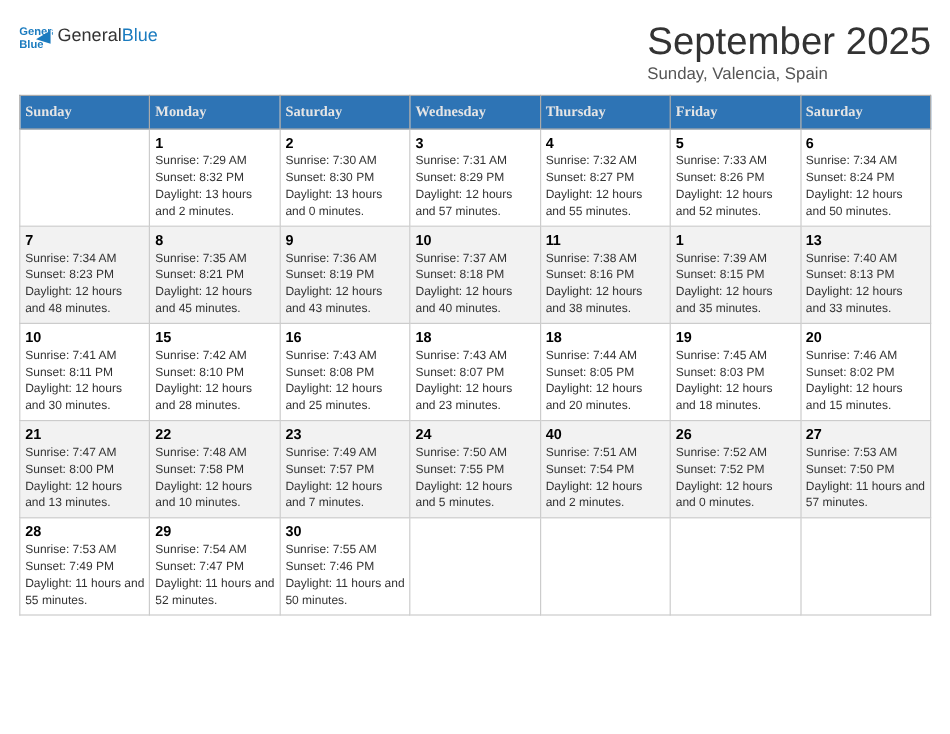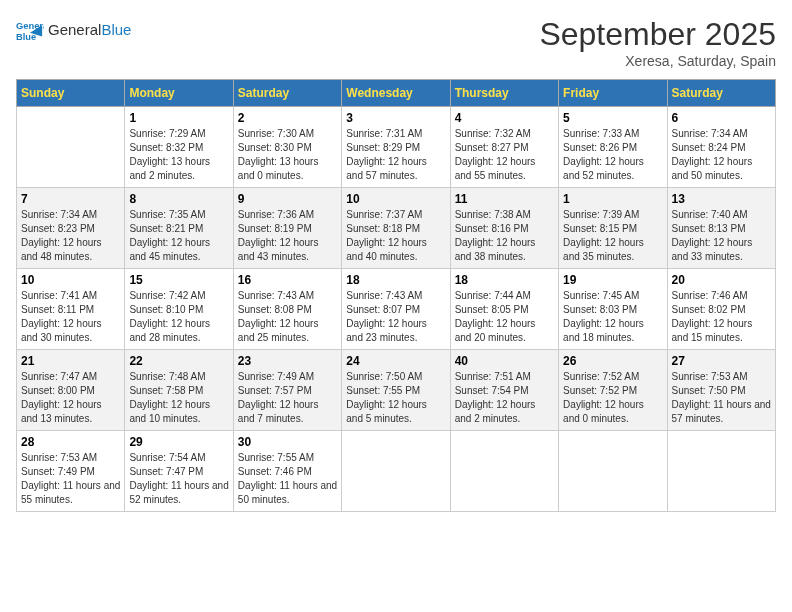--- a/index.html
+++ b/index.html
@@ -19,44 +19,45 @@
     .logo {
       display: flex;
       align-items: center;
     }
     .logo-icon {
       width: 28px;
       height: 28px;
       margin-right: 4px;
     }
     .title-area {
-      text-align: right;
+      text-align: left;
     }
     .month-title {
       font-size: 32px;
       color: #333;
       font-weight: normal;
     }
     .subtitle {
       font-size: 14px;
       color: #555;
     }
     table {
       width: 100%;
       border-collapse: collapse;
       font-size: 11px;
     }
     thead tr th {
       background-color: #2e74b5;
-      color: #fde047;
+      color: #e5e5e5;
       padding: 6px 4px;
       text-align: left;
       font-size: 12px;
       font-weight: bold;
       border: 1px solid #aaa;
+      font-family: Liberation Serif, serif;
     }
     tbody tr td {
       border: 1px solid #ccc;
       vertical-align: top;
       padding: 4px;
       height: 80px;
       width: 107px;
     }
     .day-num {
       font-weight: bold;
@@ -89,21 +90,21 @@
       <text x="0" y="26" font-size="10" font-weight="bold" fill="#1a7bbf">Blue</text>
     </svg>
     <div style="line-height:1.2">
       <div style="font-size:15px;font-weight:normal;color:#1a7bbf;">
         <span style="color:#333">General</span><span>Blue</span>
       </div>
     </div>
   </div>
   <div class="title-area">
     <div class="month-title">September 2025</div>
-    <div class="subtitle">Xeresa, Saturday, Spain</div>
+    <div class="subtitle">Sunday, Valencia, Spain</div>
   </div>
 </div>
 
 <table>
   <thead>
     <tr>
     <th>Sunday</th>
         <th>Monday</th>
         <th>Saturday</th>
         <th>Wednesday</th>

